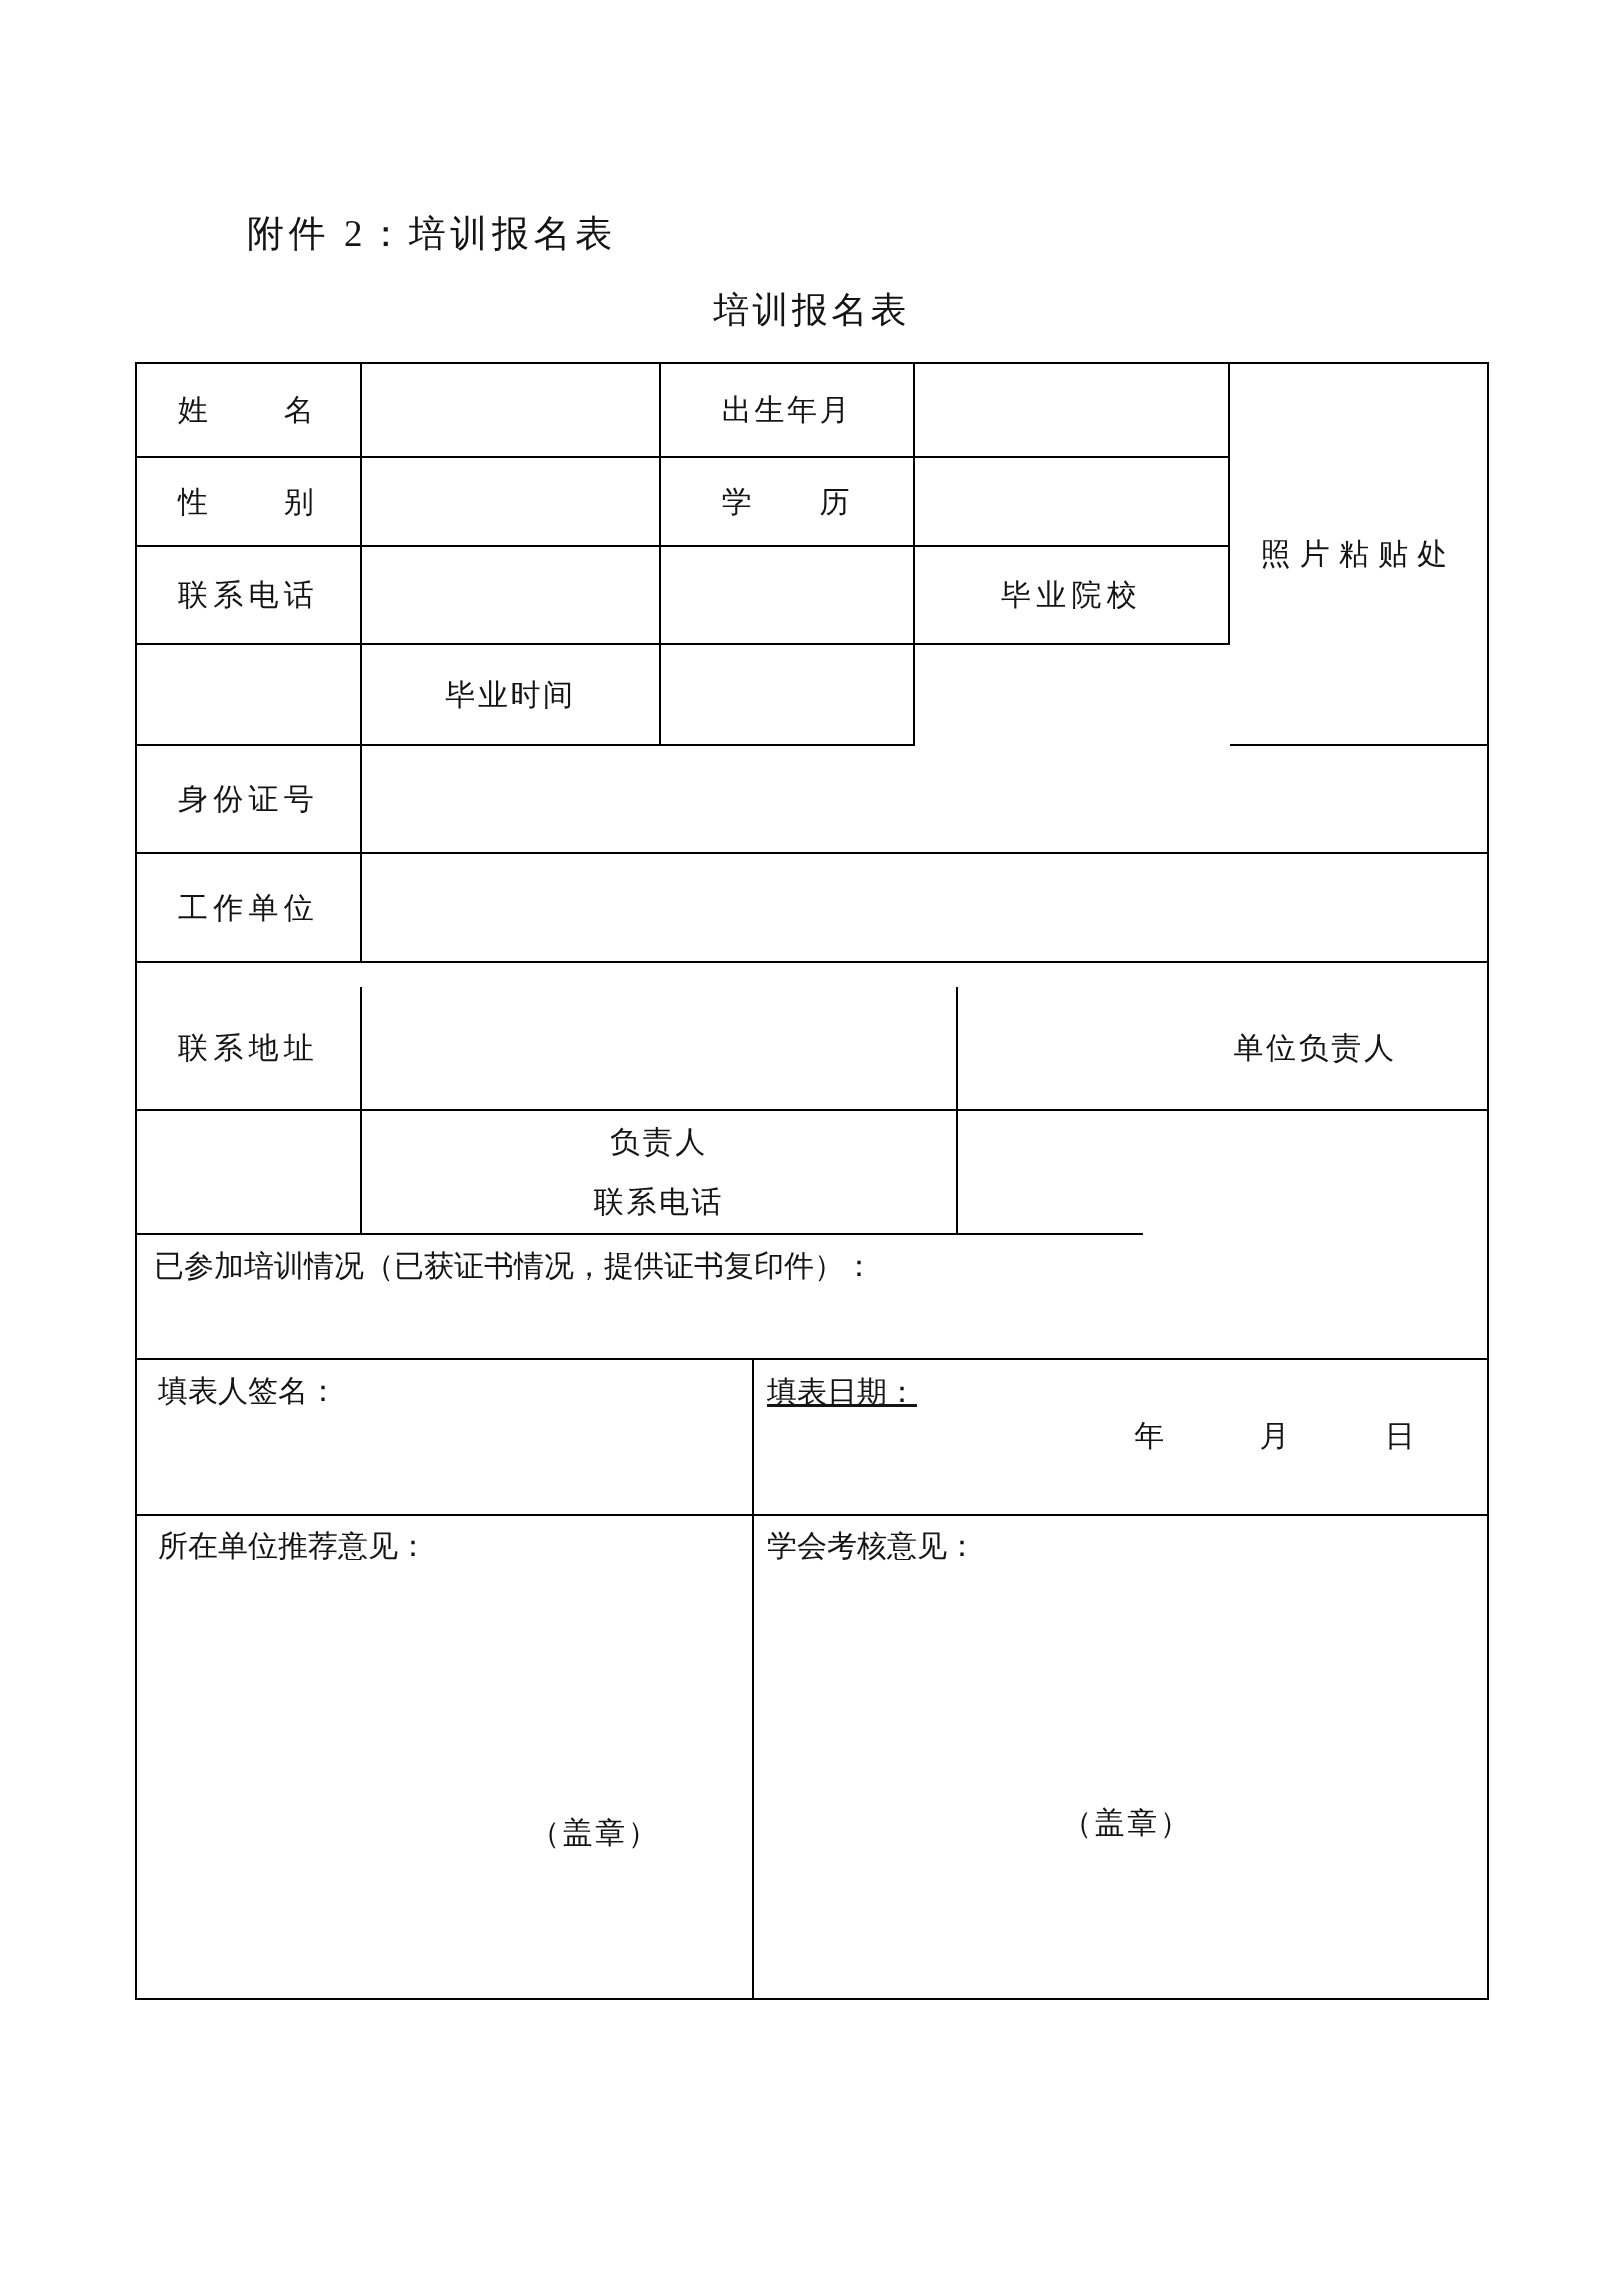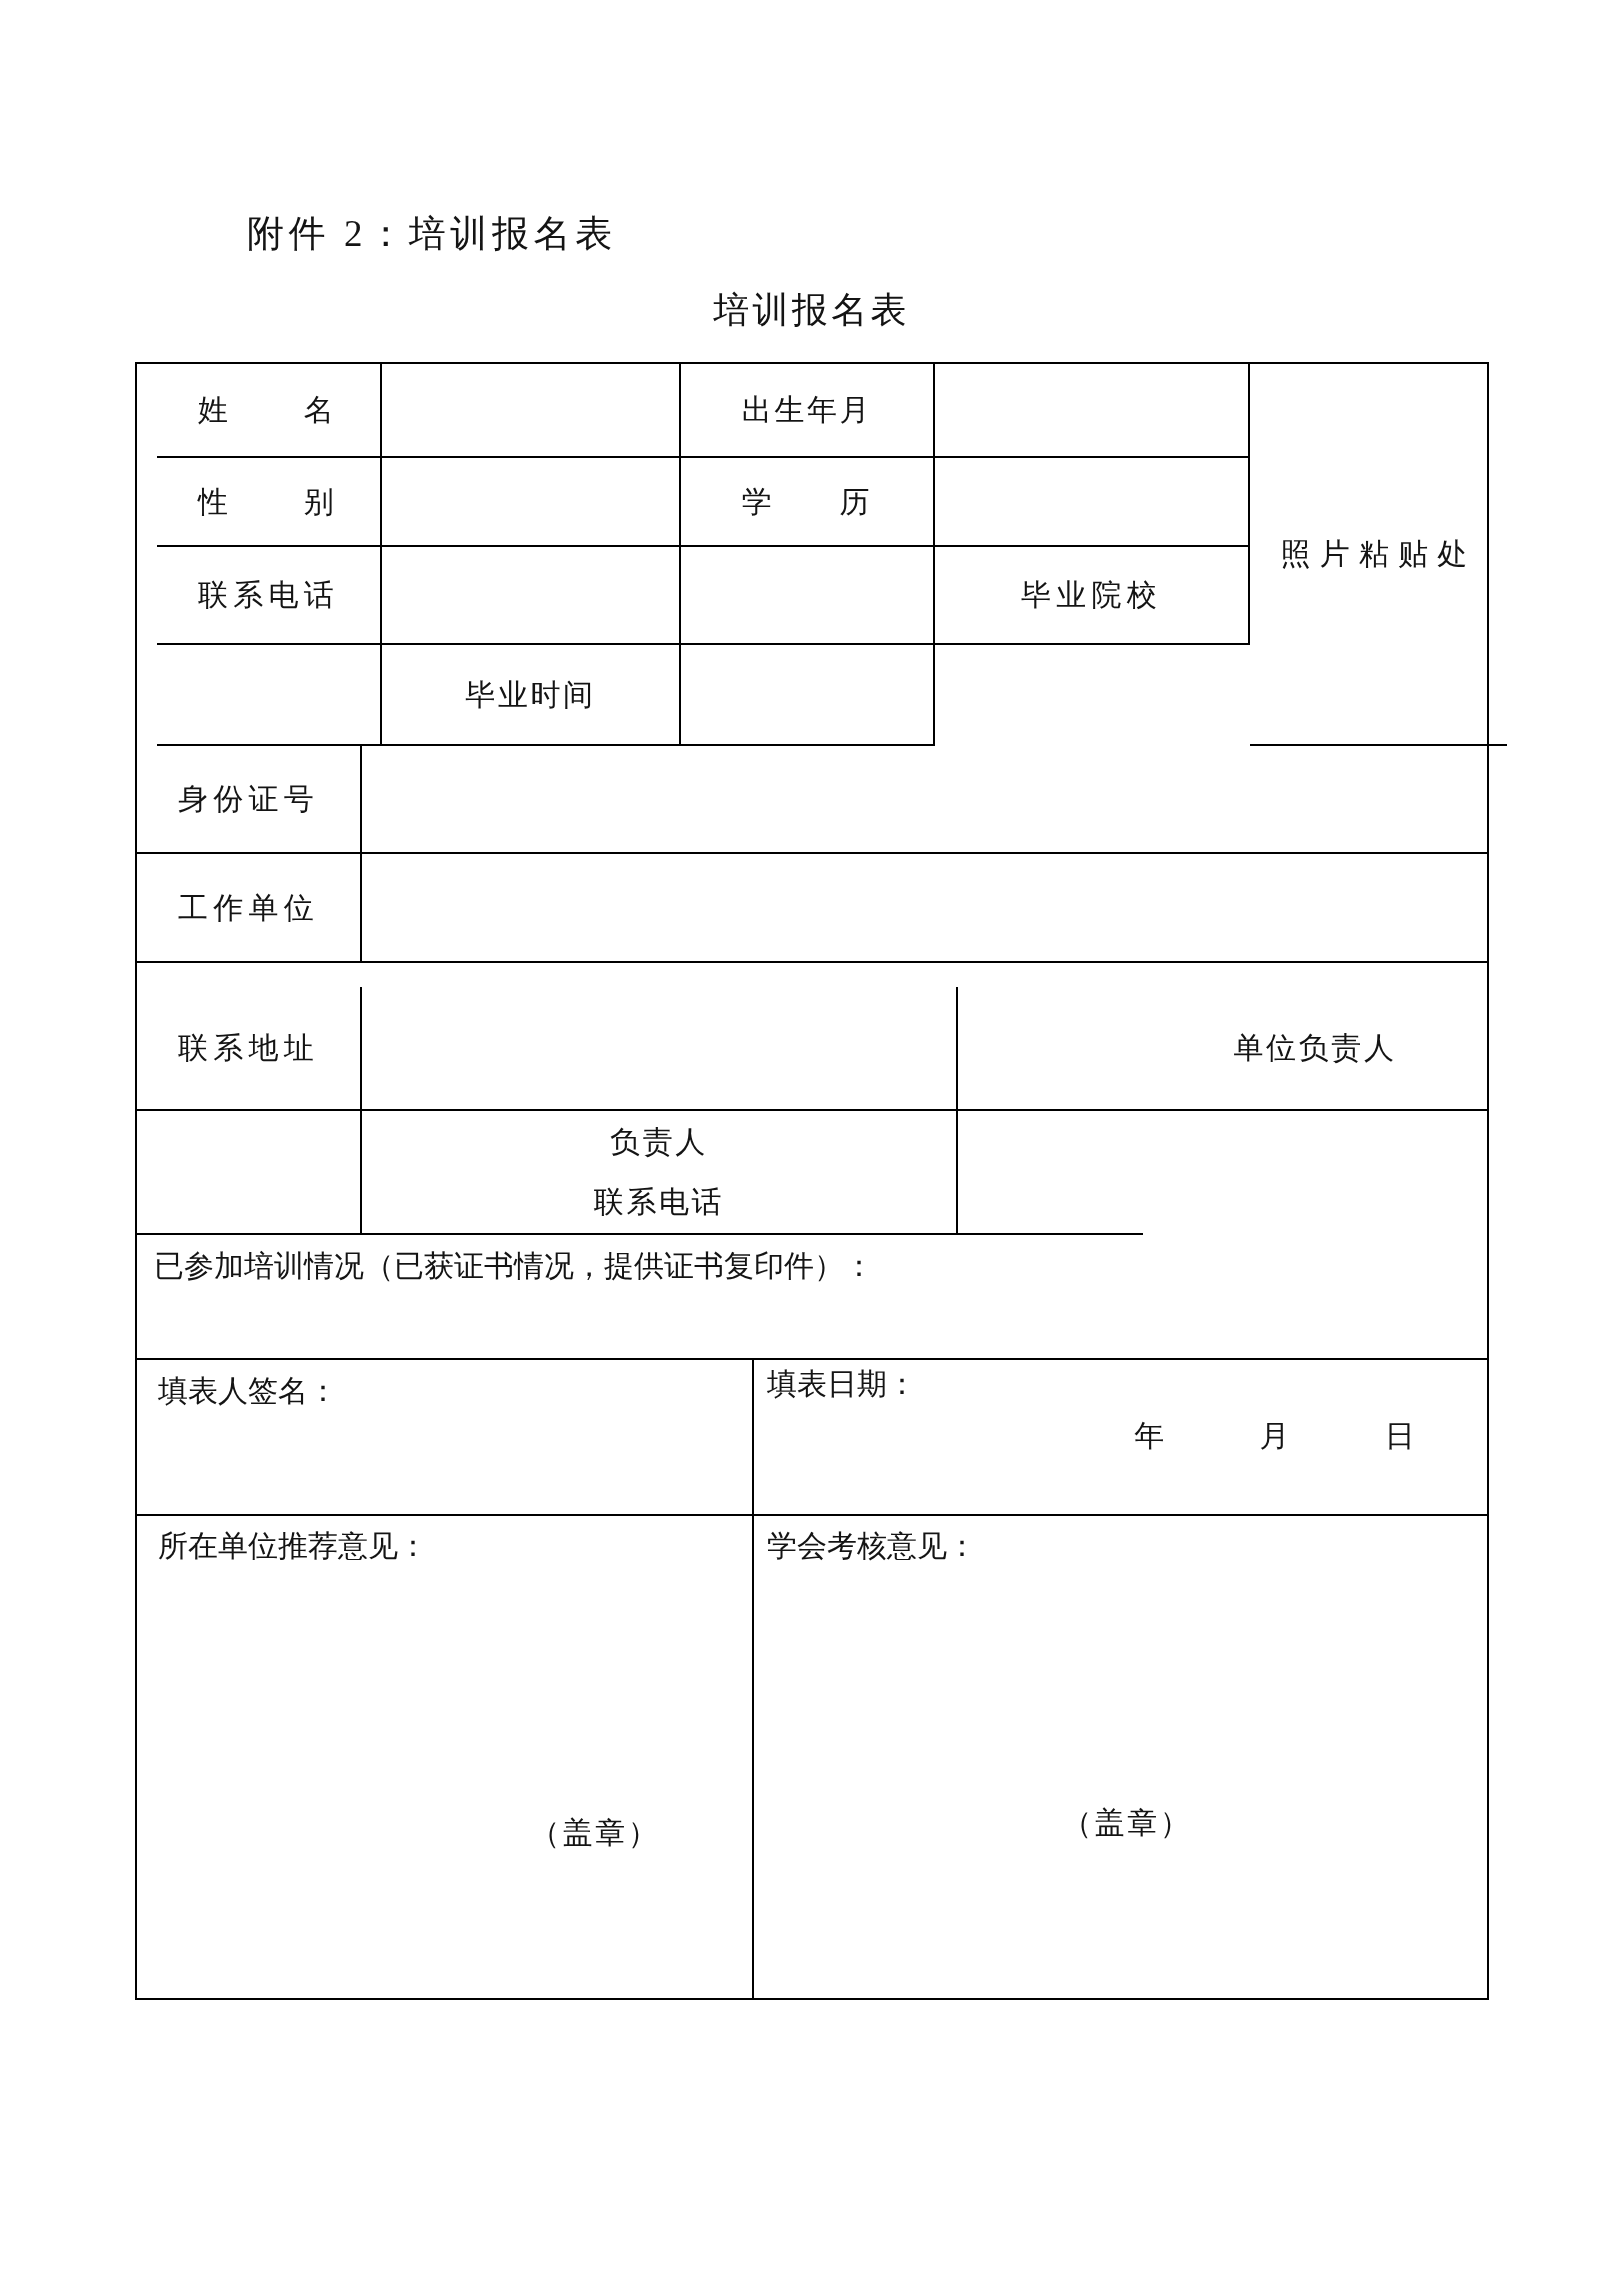--- a/index.html
+++ b/index.html
@@ -14,21 +14,21 @@
   }
   .title{
     position:absolute;left:0;top:286px;width:100%;
     text-align:center;font-size:36px;letter-spacing:3.3px;white-space:nowrap;
   }
   .form-table{
     position:absolute;left:135px;top:362px;
     width:1350px;border:2.6px solid #000;background:#fff;
   }
   .sec{display:grid;}
-  .secA{grid-template-columns:225px 299px 254px 315px 257px;grid-template-rows:94px 89px 98px 101px;margin-left:20px;}
+  .secA{grid-template-columns:225px 299px 254px 315px 257px;grid-template-rows:94px 89px 98px 101px;}
   .secB{grid-template-columns:225px 1126px;grid-template-rows:108px 109px;}
   .secC{grid-template-columns:225px 596px 185px 346px;grid-template-rows:124px 124px;margin-top:24px;}
   .secD{grid-template-columns:1350px;grid-template-rows:125px;}
   .secE{grid-template-columns:617px 734px;grid-template-rows:156px;}
   .secF{grid-template-columns:617px 734px;grid-template-rows:482px;}
   .cell{
     box-sizing:border-box;position:relative;
     border-right:2px solid #000;border-bottom:2.6px solid #000;
     display:flex;align-items:center;justify-content:center;
     font-size:30px;line-height:1.25;white-space:nowrap;
@@ -38,21 +38,21 @@
   .tl{align-items:flex-start;justify-content:flex-start;}
   .ls8{letter-spacing:5.2px;}
   .ls4{letter-spacing:2.6px;}
   .photo-cell{grid-column:5;grid-row:1/span 4;letter-spacing:9.2px;}
   .postcode{letter-spacing:7.9px;}
   .two-line{flex-direction:column;line-height:60px;letter-spacing:2.6px;}
   .pad-sig{padding:11.8px 0 0 21px;}
   .pad-opL{padding:10.5px 0 0 21px;}
   .pad-opR{padding:10.5px 0 0 13px;}
   .pad-hist{padding:11.8px 0 0 17px;}
-  .pad-date{padding:5px 0 0 13px;}
+  .pad-date{padding:13px 0 0 13px;text-decoration:underline;}
   .date-line{
     position:absolute;top:57px;right:72px;
     font-size:30px;letter-spacing:1.3px;
   }
   .seal{
     position:absolute;font-size:30px;letter-spacing:2.6px;
   }
   .seal-left{left:393px;top:298px;}
   .seal-right{left:308px;top:288px;}
 </style>

